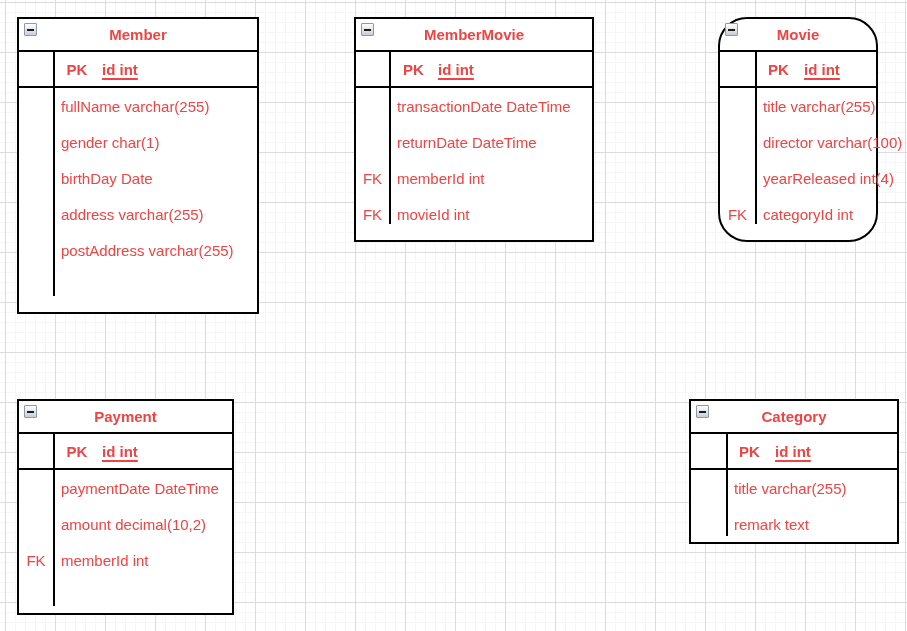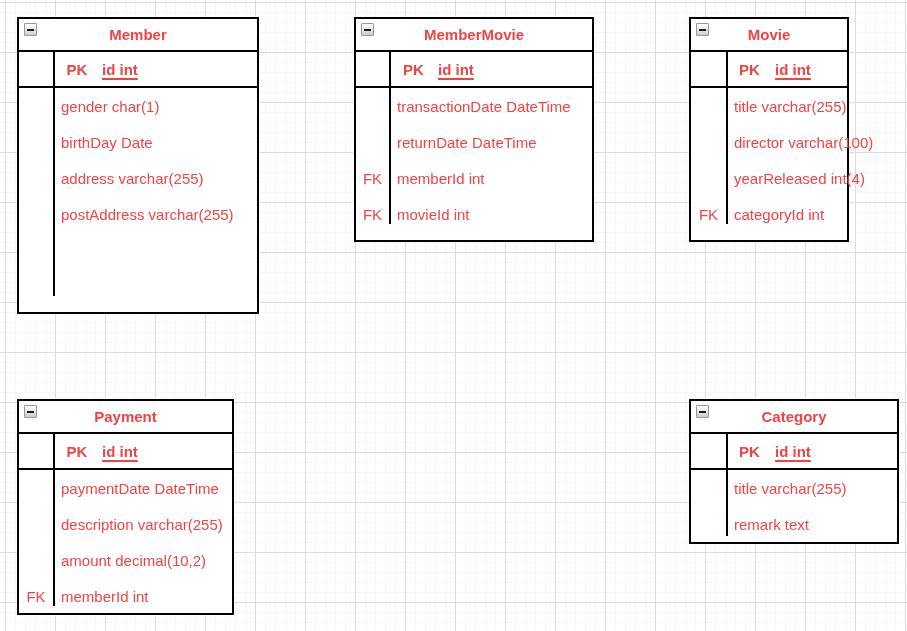--- a/index.html
+++ b/index.html
@@ -83,20 +83,24 @@
           <span class="minus"></span>
         </span>
       <span>Member</span>
     </div>
     <div class="pkrow">
       <span class="keycell">PK</span>
       <span class="namecell pkname">id int</span>
     </div>
     <div class="row">
       <span class="keycell"></span>
+      <span class="namecell">fullName varchar(255)</span>
+    </div>
+    <div class="row">
+      <span class="keycell"></span>
       <span class="namecell">gender char(1)</span>
     </div>
     <div class="row">
       <span class="keycell"></span>
       <span class="namecell">birthDay Date</span>
     </div>
     <div class="row">
       <span class="keycell"></span>
       <span class="namecell">address varchar(255)</span>
     </div>
@@ -130,21 +134,21 @@
       <span class="keycell">FK</span>
       <span class="namecell">memberId int</span>
     </div>
     <div class="row">
       <span class="keycell">FK</span>
       <span class="namecell">movieId int</span>
     </div>
     <div class="vline" style="height:172px;"></div>
   </div>
 
-  <div class="entity" style="left:689px;top:17px;width:160px;height:225px;--gutter:35px;">
+  <div class="entity" style="left:718px;top:17px;width:160px;height:225px;border-radius:29px;--gutter:35px;">
     <div class="ehead">
       <span class="collapse">
           <span class="minus"></span>
         </span>
       <span>Movie</span>
     </div>
     <div class="pkrow">
       <span class="keycell">PK</span>
       <span class="namecell pkname">id int</span>
     </div>
@@ -177,24 +181,20 @@
     <div class="pkrow">
       <span class="keycell">PK</span>
       <span class="namecell pkname">id int</span>
     </div>
     <div class="row">
       <span class="keycell"></span>
       <span class="namecell">paymentDate DateTime</span>
     </div>
     <div class="row">
       <span class="keycell"></span>
-      <span class="namecell">description varchar(255)</span>
-    </div>
-    <div class="row">
-      <span class="keycell"></span>
       <span class="namecell">amount decimal(10,2)</span>
     </div>
     <div class="row">
       <span class="keycell">FK</span>
       <span class="namecell">memberId int</span>
     </div>
     <div class="vline" style="height:172px;"></div>
   </div>
 
   <div class="entity" style="left:689px;top:399px;width:210px;height:145px;--gutter:35px;">

